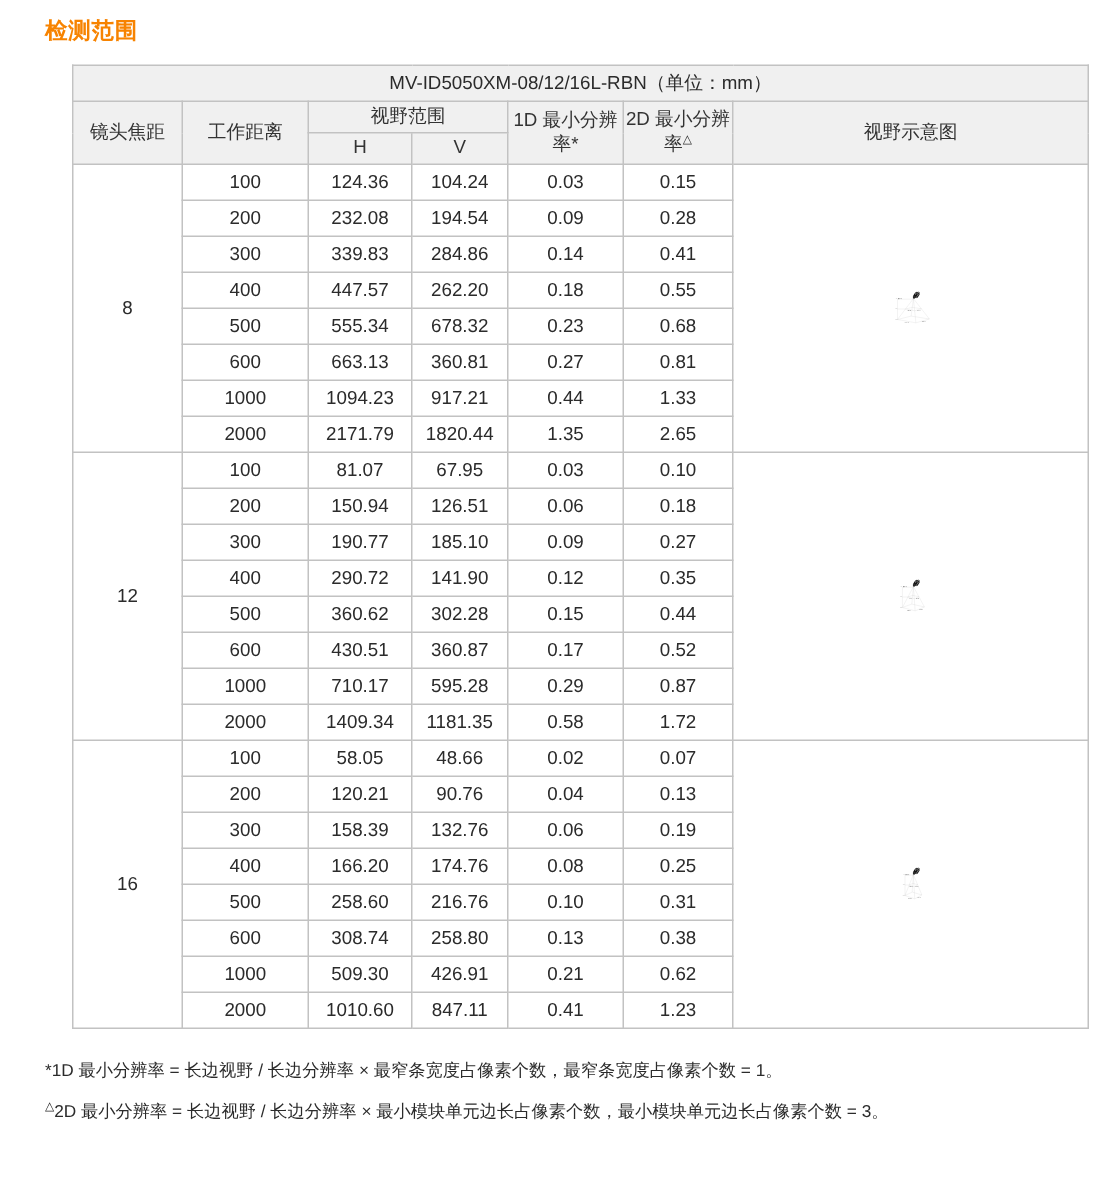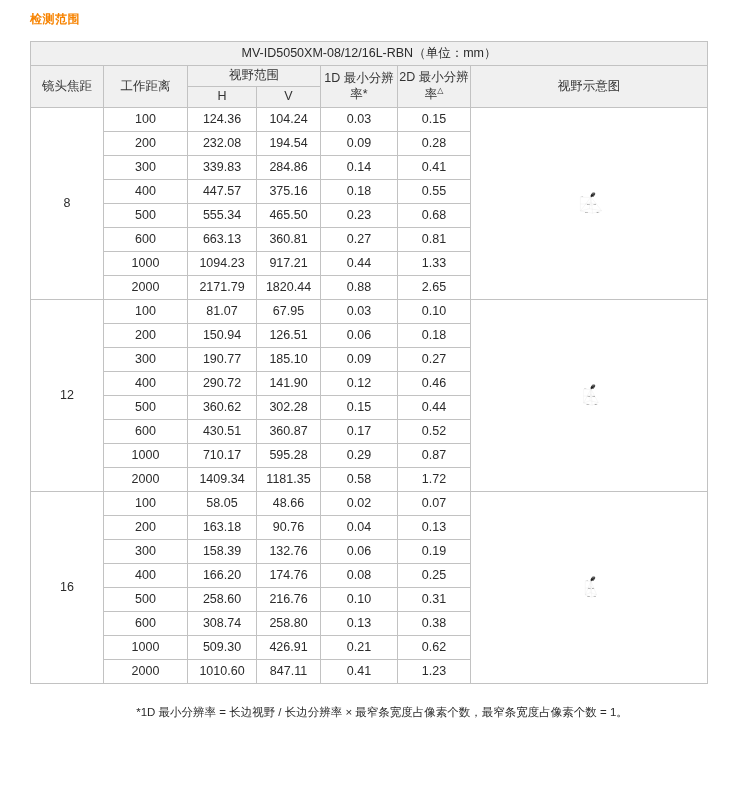--- a/index.html
+++ b/index.html
@@ -3,37 +3,37 @@
 <meta charset="utf-8">
 <style>
   html,body{margin:0;padding:0;}
   body{
     width:734px;height:790px;background:#ffffff;
     font-family:"Liberation Sans","DejaVu Sans",sans-serif;
     color:#262626;overflow:hidden;
   }
   .page-title{
     margin:11px 0 13px 30px;
-    font-size:12px;font-weight:bold;letter-spacing:.5px;
+    font-size:15px;font-weight:bold;letter-spacing:.5px;
   }
   table.spec{
-    border-collapse:collapse;margin-left:30px;width:677px;table-layout:fixed;
+    border-collapse:collapse;margin-left:48px;width:677px;table-layout:fixed;
   }
   table.spec td{
     border:1px solid #c2c2c2;text-align:center;vertical-align:middle;
     font-size:12.5px;padding:0;height:23px;line-height:1.25;color:#2b2b2b;
   }
   td.tbl-title{height:29px;background:#f0f0f0;font-size:13px;color:#333;}
   thead td.hd{background:#f0f0f0;height:20px;color:#333;}
   td.wrap-cell{padding:0 6px;line-height:1.45;}
   sup{font-size:8px;}
   td.diagram-cell{padding:0;background:#fff;}
   td.diagram-cell svg{display:block;width:100%;height:100%;}
   .footnotes{margin:16px 0 0 30px;}
-  .footnote{margin:0;font-size:11.5px;line-height:24px;color:#2b2b2b;text-align:center;}
+  .footnote{margin:0;font-size:11.5px;line-height:24px;color:#2b2b2b;}
   .fn-marker{font-size:11.5px;}
   sup.fn-marker{font-size:8px;}
 </style>
 </head>
 <body>
 
 <h1 class="page-title" style="color: rgb(247, 131, 0);">检测范围</h1>
 
 <table class="spec">
   <colgroup>
@@ -113,28 +113,28 @@
       <tr>
         <td>300</td>
         <td>339.83</td>
         <td>284.86</td>
         <td>0.14</td>
         <td>0.41</td>
       </tr>
       <tr>
         <td>400</td>
         <td>447.57</td>
-        <td>375.16</td>
+        <td>262.20</td>
         <td>0.18</td>
         <td>0.55</td>
       </tr>
       <tr>
         <td>500</td>
         <td>555.34</td>
-        <td>465.50</td>
+        <td>678.32</td>
         <td>0.23</td>
         <td>0.68</td>
       </tr>
       <tr>
         <td>600</td>
         <td>663.13</td>
         <td>360.81</td>
         <td>0.27</td>
         <td>0.81</td>
       </tr>
@@ -142,21 +142,21 @@
         <td>1000</td>
         <td>1094.23</td>
         <td>917.21</td>
         <td>0.44</td>
         <td>1.33</td>
       </tr>
       <tr>
         <td>2000</td>
         <td>2171.79</td>
         <td>1820.44</td>
-        <td>0.88</td>
+        <td>1.35</td>
         <td>2.65</td>
       </tr>
       <tr>
         <td rowspan="8">12</td>
         <td>100</td>
         <td>81.07</td>
         <td>67.95</td>
         <td>0.03</td>
         <td>0.10</td>
         <td rowspan="8" class="diagram-cell">
@@ -204,21 +204,21 @@
         <td>190.77</td>
         <td>185.10</td>
         <td>0.09</td>
         <td>0.27</td>
       </tr>
       <tr>
         <td>400</td>
         <td>290.72</td>
         <td>141.90</td>
         <td>0.12</td>
-        <td>0.46</td>
+        <td>0.35</td>
       </tr>
       <tr>
         <td>500</td>
         <td>360.62</td>
         <td>302.28</td>
         <td>0.15</td>
         <td>0.44</td>
       </tr>
       <tr>
         <td>600</td>
@@ -276,21 +276,21 @@
       <line x1="-14" y1="-19" x2="14" y2="-19" stroke="#ffffff" stroke-width="0.8"></line>
       <rect x="-11" y="-41" width="9" height="5" fill="#ffffff"></rect>
       <rect x="3" y="-67" width="5" height="8" fill="#141414" stroke="#ffffff" stroke-width="0.6"></rect>
       <rect x="11" y="-67" width="5" height="8" fill="#141414" stroke="#ffffff" stroke-width="0.6"></rect>
     </g>
   </svg>
         </td>
       </tr>
       <tr>
         <td>200</td>
-        <td>163.18</td>
+        <td>120.21</td>
         <td>90.76</td>
         <td>0.04</td>
         <td>0.13</td>
       </tr>
       <tr>
         <td>300</td>
         <td>158.39</td>
         <td>132.76</td>
         <td>0.06</td>
         <td>0.19</td>
@@ -328,13 +328,14 @@
         <td>1010.60</td>
         <td>847.11</td>
         <td>0.41</td>
         <td>1.23</td>
       </tr>
     </tbody>
 </table>
 
 <div class="footnotes">
     <p class="footnote"><span class="fn-marker">*</span><span>1D 最小分辨率 = 长边视野 / 长边分辨率 × 最窄条宽度占像素个数，最窄条宽度占像素个数 = 1。</span></p>
+    <p class="footnote"><sup class="fn-marker">△</sup><span>2D 最小分辨率 = 长边视野 / 长边分辨率 × 最小模块单元边长占像素个数，最小模块单元边长占像素个数 = 3。</span></p>
   </div>
 
 </body></html>

